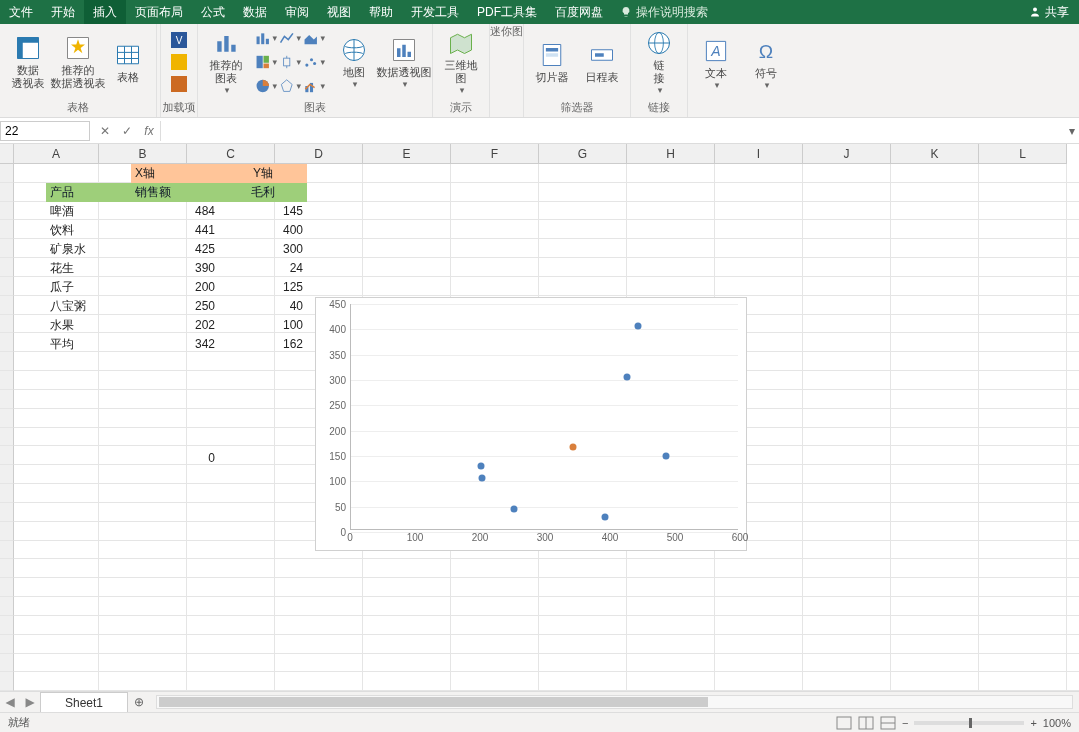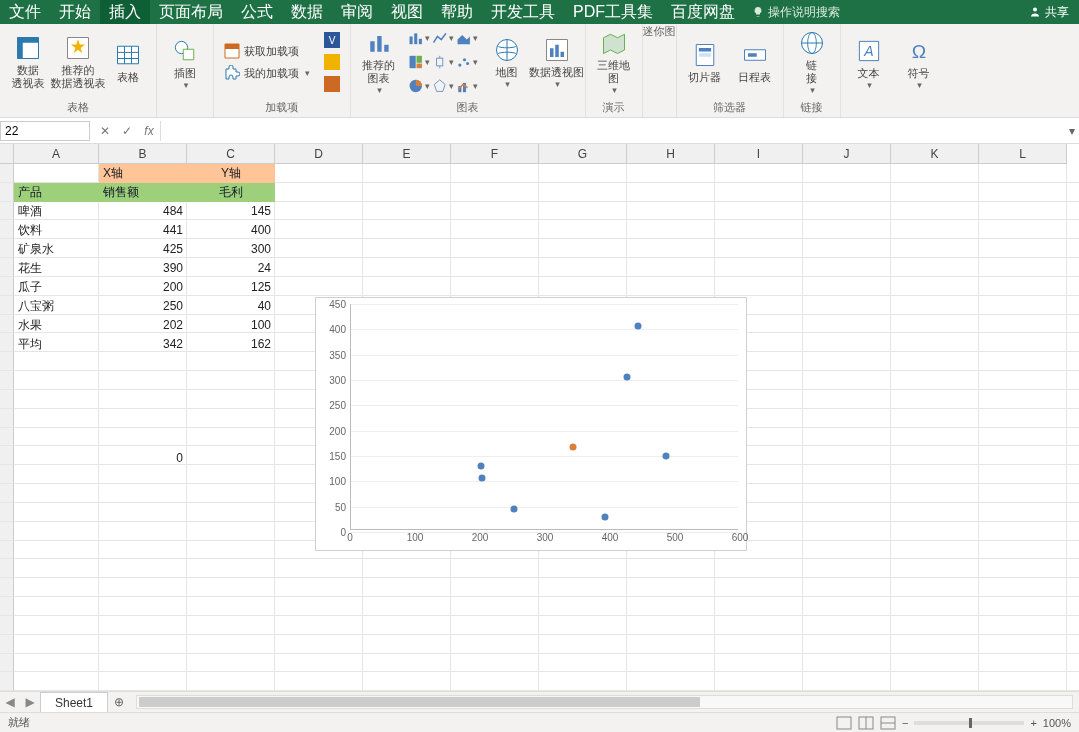--- a/index.html
+++ b/index.html
@@ -1,20 +1,20 @@
 <!DOCTYPE html>
 <html><head>
 <meta charset="utf-8">
 <style>
   * { box-sizing: border-box; margin: 0; padding: 0; font-family: "Microsoft YaHei", Arial, sans-serif; }
   body { width: 1079px; height: 732px; overflow: hidden; background: #fff; font-size: 12px; }
 
   
   .tabbar { display: flex; align-items: center; height: 24px; background: #1e7145; color: #fff; position: relative; }
-  .tab { padding: 0 9px; height: 24px; line-height: 24px; cursor: pointer; font-size: 16px; }
+  .tab { padding: 0 9px; height: 24px; line-height: 24px; cursor: pointer; font-size: 12px; }
   .tab.active { background: #0f5f36; }
   .helpsearch { display: flex; align-items: center; margin-left: 8px; gap: 4px; color: #d9eadd; }
   .lamp { width: 12px; height: 12px; fill: currentColor; }
   .share { position: absolute; right: 10px; display: flex; align-items: center; gap: 4px; color: #fff; font-size: 12px; }
 
   
   .ribbon { height: 94px; background: #f3f2f1; border-bottom: 1px solid #dcdcdc; display: flex; }
   .group { display: flex; flex-direction: column; justify-content: space-between; border-right: 1px solid #e1e1e1; }
   .group-body { flex: 1; display: flex; align-items: center; padding: 2px 6px; gap: 6px; }
   .group-label { text-align: center; font-size: 11px; color: #666; padding: 0 0 2px 0; }
@@ -40,39 +40,39 @@
   .rownum-hd { width: 14px; background: #f0f0f0; border-right: 1px solid #ccc; border-bottom: 1px solid #ccc; }
   .colhd { background: #f0f0f0; border-right: 1px solid #ccc; border-bottom: 1px solid #ccc; text-align: center; line-height: 20px; color: #444; font-size: 12px; }
   .sheetbody { display: flex; height: 527px; }
   .rownums { width: 14px; background: #f0f0f0; display: flex; flex-direction: column; }
   .rownum { height: 19px; border-right: 1px solid #ccc; border-bottom: 1px solid #e5e5e5; text-align: right; font-size: 11px; color: #666; padding-right: 2px; line-height: 19px; }
   .cells { flex: 1; position: relative; background: #fff; }
   .gridcols { position: absolute; inset: 0; display: flex; pointer-events: none; }
   .gridcol { border-right: 1px solid #e5e5e5; height: 100%; }
   .gridrows { position: absolute; inset: 0; display: flex; flex-direction: column; pointer-events: none; }
   .gridrow { border-bottom: 1px solid #e5e5e5; width: 100%; height: 19px; }
-  .cell { position: absolute; height: 19px; line-height: 19px; padding: 0 4px; font-size: 12px; color: #222; }
+  .cell { position: absolute; height: 19px; line-height: 19px; padding: 0 4px; font-size: 12px; color: #222; margin-left: 32px; }
   .cell.center { text-align: center; }
   .cell.right { text-align: right; }
   .fill-orange { background: #ffc599; }
   .fill-green { background: #9ecf7a; color: #0f172a; }
 
   
   .chart { position: absolute; left: 301px; top: 133px; width: 432px; height: 254px; background: #fff; border: 1px solid #d0d0d0; }
   .chart .plot { position: absolute; left: 34px; top: 6px; right: 8px; bottom: 20px; border-left: 1px solid #bbb; border-bottom: 1px solid #bbb; }
   .chart .yaxis { position: absolute; left: 0; top: 0; width: 34px; height: calc(100% - 20px); }
   .chart .ytick { position: absolute; left: 0; width: 30px; text-align: right; font-size: 10px; color: #666; transform: translateY(-50%); }
   .chart .xaxis { position: absolute; left: 34px; right: 8px; bottom: 0; height: 20px; }
   .chart .xtick { position: absolute; top: 2px; font-size: 10px; color: #666; transform: translateX(-50%); }
   .chart .grid-h { position: absolute; left: 0; right: 0; border-top: 1px solid #eee; }
   .chart .pt { position: absolute; width: 7px; height: 7px; border-radius: 50%; transform: translate(-50%, 50%); }
 
   .sheettabs { height: 21px; background: #f3f2f1; display: flex; align-items: center; border-top: 1px solid #ddd; }
   .nav-tri { width: 20px; text-align: center; color: #888; cursor: pointer; }
-  .stab { background: #fff; border: 1px solid #ccc; border-bottom: none; height: 20px; line-height: 20px; padding: 0 14px; font-size: 12px; color: #333; }
+  .stab { background: #fff; border: 1px solid #ccc; border-bottom: none; height: 20px; line-height: 20px; padding: 0 24px; font-size: 12px; color: #333; }
   .addsheet { width: 22px; height: 22px; display: flex; align-items: center; justify-content: center; color: #666; cursor: pointer; }
   .hscroll { flex: 1; margin: 0 6px; height: 14px; background: #f8f8f8; border: 1px solid #ddd; position: relative; }
   .hscroll .thumb { position: absolute; left: 2px; top: 1px; width: 60%; height: 10px; background: #ccc; }
 
   .status { height: 20px; background: #f3f2f1; border-top: 1px solid #ddd; display: flex; align-items: center; justify-content: space-between; padding: 0 8px; font-size: 11px; color: #555; }
   .zoom { display: flex; align-items: center; gap: 6px; }
   .zoombar { width: 110px; height: 4px; background: #ddd; position: relative; }
   .zoombar .zthumb { position: absolute; left: 50%; top: -3px; width: 3px; height: 10px; background: #666; }
 
   svg.ico path, svg.ico rect, svg.ico circle, svg.ico line, svg.ico polyline { vector-effect: non-scaling-stroke; }
@@ -137,49 +137,25 @@
             <line x1="12" y1="6" x2="12" y2="26" stroke="#2a7ab0"></line>
             <line x1="20" y1="6" x2="20" y2="26" stroke="#2a7ab0"></line>
           </svg>
         <span class="lbl">表格</span>
       </div>
     </div>
     <div class="group-label">表格</div>
   </div>
 
   <div class="group">
-    <div class="group-body">
-      <div class="bigbtn dd">
-        <svg class="ico" viewBox="0 0 32 32">
-            <circle cx="12" cy="12" r="7" fill="#fff" stroke="#2a7ab0"></circle>
-            <rect x="14" y="14" width="12" height="12" fill="#fff" stroke="#6ab04c"></rect>
-          </svg>
-        <span class="lbl">插图</span>
-      </div>
-    </div>
     <div class="group-label">&nbsp;</div>
   </div>
 
   <div class="group">
     <div class="group-body">
-      <div class="smallcol">
-        <div class="smallbtn">
-          <svg class="ico" viewBox="0 0 16 16">
-              <rect x="1" y="1" width="14" height="14" fill="#fff" stroke="#cc6a22"></rect>
-              <rect x="1" y="1" width="14" height="5" fill="#cc6a22"></rect>
-            </svg>
-          <span>获取加载项</span>
-        </div>
-        <div class="smallbtn dd">
-          <svg class="ico" viewBox="0 0 16 16">
-              <path d="M2 4h3V2a2 2 0 014 0v2h3v3h2a2 2 0 010 4h-2v3H9v-2a2 2 0 00-4 0v2H2V4z" fill="#fff" stroke="#2a7ab0"></path>
-            </svg>
-          <span>我的加载项</span>
-        </div>
-      </div>
       <div class="smallcol">
         <div class="smallbtn">
             <svg class="ico" viewBox="0 0 16 16">
               <rect width="16" height="16" fill="#2b579a"></rect>
               <text x="8" y="12" font-size="10" text-anchor="middle" fill="#fff">V</text>
             </svg>
           </div>
         <div class="smallbtn">
             <svg class="ico" viewBox="0 0 16 16">
               <rect width="16" height="16" fill="#f0b400"></rect>

